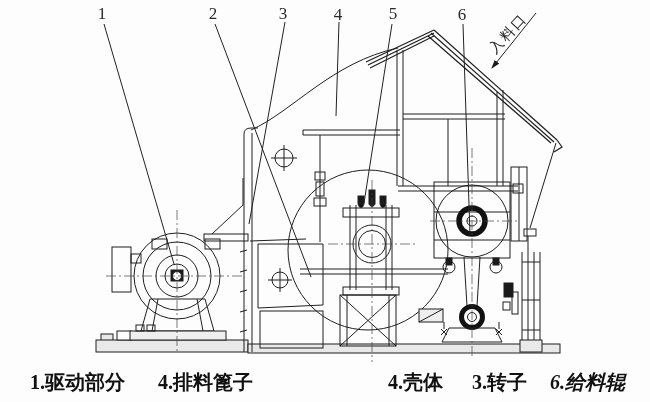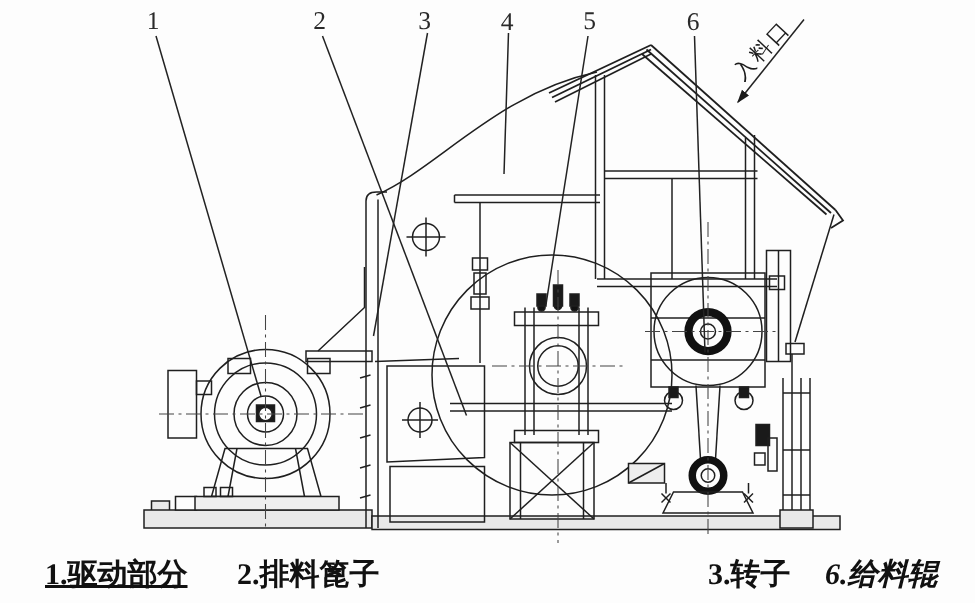--- a/index.html
+++ b/index.html
@@ -4,21 +4,21 @@
 <style>
   html,body{margin:0;padding:0;background:#fff;}
   #stage{position:relative;width:650px;height:402px;background:#fdfdfd;overflow:hidden;
          font-family:"Liberation Serif","DejaVu Serif",serif;}
   #drawing{position:absolute;left:0;top:0;}
   .callout-num{font-family:"Liberation Serif","DejaVu Serif",serif;font-size:17px;fill:#2a2a2a;}
   .feed-label{font-family:"Liberation Serif","DejaVu Serif",serif;font-size:14px;fill:#1c1c1c;letter-spacing:2px;}
   #caption{position:absolute;left:0;top:369px;width:650px;height:33px;}
   #caption span{position:absolute;font-size:20px;font-weight:bold;color:#111;white-space:nowrap;
                 font-family:"Liberation Serif","DejaVu Serif",serif;}
-  .c0{left:30px;text-decoration:underline;} .c1{left:158px;} .c2{left:283px;} .c3{left:388px;} .c4{left:472px;} .c5{left:550px;font-style:italic;}
+  .c0{left:30px;} .c1{left:158px;} .c2{left:283px;} .c3{left:388px;} .c4{left:472px;} .c5{left:550px;font-style:italic;}
 </style>
 </head>
 <body>
 
 <div id="stage">
 
   <svg id="drawing" width="650" height="402" viewBox="0 0 650 402">
     <defs>
       <marker id="arr" markerWidth="12" markerHeight="10" refX="8" refY="3" orient="auto">
         <path d="M0,0 L9,3 L0,6 Z" fill="#1b1b1b"></path>
@@ -206,18 +206,19 @@
       <text class="callout-num" x="283" y="19">3</text>
       <text class="callout-num" x="338" y="20">4</text>
       <text class="callout-num" x="393" y="19">5</text>
       <text class="callout-num" x="462" y="20">6</text>
     </g>
     <text class="feed-label" transform="translate(495,54) rotate(-47)">入料口</text>
   </svg>
 
   <div id="caption">
     <span class="c0">1.驱动部分</span>
-    <span class="c1">2.排料篦子</span>
+    <span class="c1">4.排料篦子</span>
+    <span class="c3">4.壳体</span>
     <span class="c4">3.转子</span>
     <span class="c5">6.给料辊</span>
   </div>
 
 </div>
 
 </body></html>

